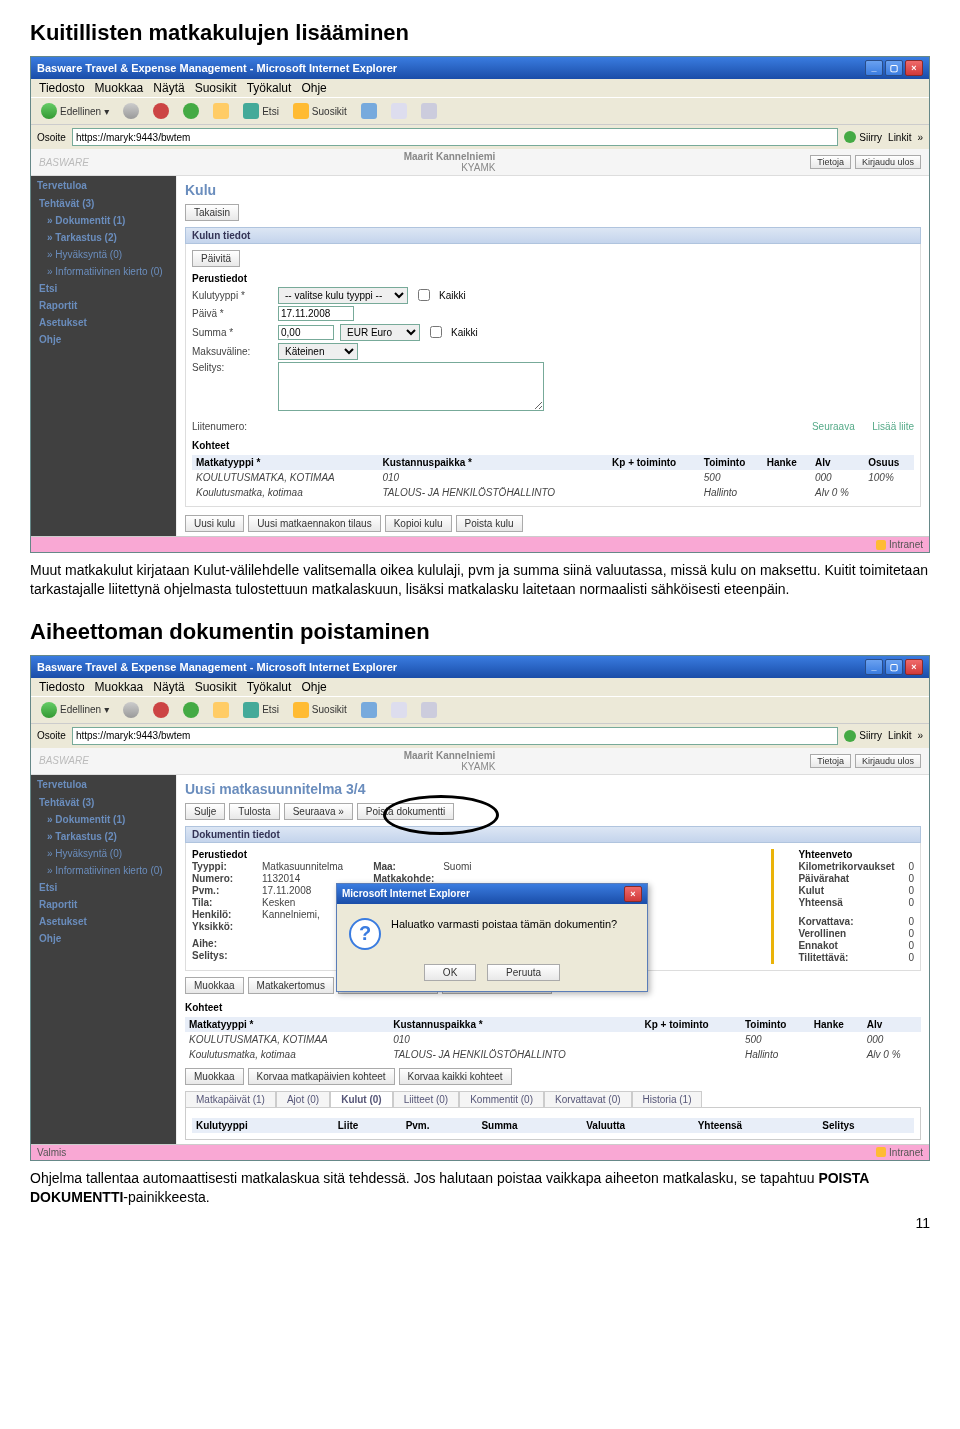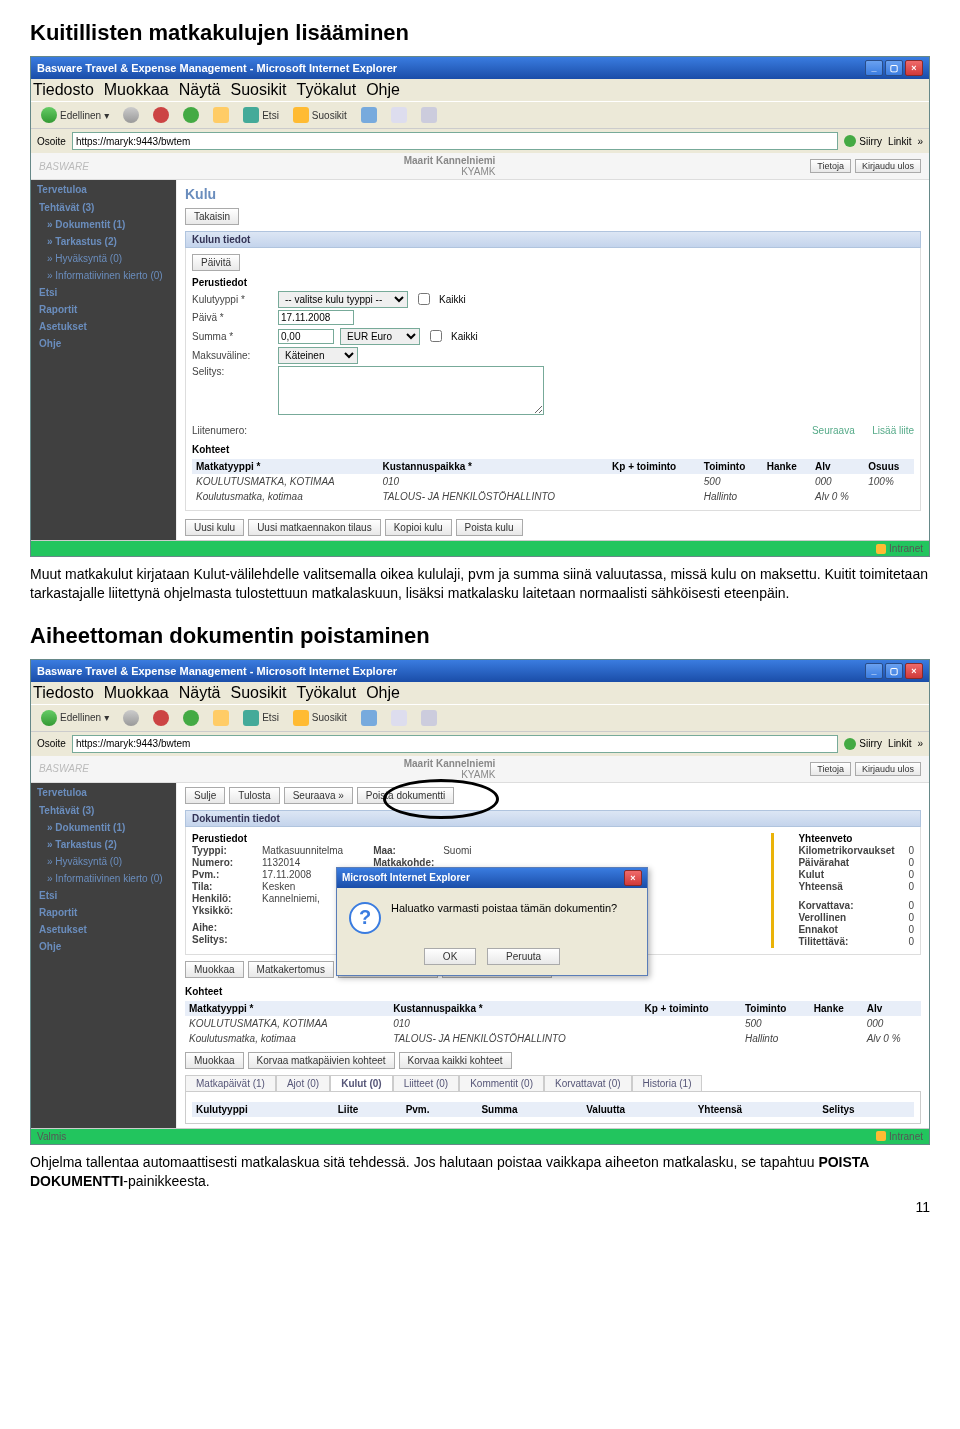--- a/index.html
+++ b/index.html
@@ -8,21 +8,21 @@
 p.body{font-size:14px;line-height:1.35;margin:8px 0;color:#000}
 p.body b{font-weight:bold}
 .pagenum{text-align:right;font-size:14px;margin-top:8px}
 
 
 .xpwin{border:1px solid #688;background:#fff;font-size:10px;margin-bottom:4px}
 .titlebar{background:linear-gradient(#3a7ce0,#1a4da8);color:#fff;padding:3px 6px;display:flex;align-items:center;justify-content:space-between;font-weight:bold;font-size:11px}
 .titlebar .winbtns{display:flex;gap:2px}
 .titlebar .wb{width:16px;height:14px;background:linear-gradient(#6aa1f0,#3a7ce0);border:1px solid #2a4d88;border-radius:2px;display:flex;align-items:center;justify-content:center;color:#fff;font-size:9px}
 .titlebar .wb.close{background:linear-gradient(#f06a6a,#d03a3a);border-color:#882a2a}
-.menubar{background:#ece9d8;padding:2px 2px;display:flex;gap:10px;color:#000;font-size:16px}
+.menubar{background:#ece9d8;padding:2px 8px;display:flex;gap:10px;color:#000;font-size:12px}
 .toolbar{background:#ece9d8;padding:4px 6px;display:flex;gap:6px;align-items:center;border-top:1px solid #fff;border-bottom:1px solid #ccc}
 .tbtn{display:flex;align-items:center;gap:3px;padding:1px 4px;font-size:10px;color:#333}
 .tico{width:16px;height:16px;border-radius:3px;display:inline-block;background:#7a7}
 .tico.back{background:linear-gradient(#6c6,#393);border-radius:50%}
 .tico.stop{background:#c44;border-radius:50%}
 .tico.ref{background:#4a4;border-radius:50%}
 .tico.home{background:#fc6}
 .tico.srch{background:#4a9}
 .tico.fav{background:#fb3}
 .tico.hist{background:#7ad}
@@ -53,21 +53,21 @@
 .sectionbody{border:1px solid #ddd;border-top:none;padding:6px}
 .frow{display:flex;align-items:center;gap:6px;margin:2px 0;font-size:10px}
 .frow label{width:80px;color:#444}
 .frow input[type=text],.frow select,.frow textarea{font-size:10px;padding:1px 2px;border:1px solid #7a9}
 .frow .ck{width:12px;height:12px}
 .tbl{width:100%;font-size:10px;border-collapse:collapse;margin-top:4px}
 .tbl th{background:#e8eef8;text-align:left;padding:2px 4px;font-weight:bold}
 .tbl td{padding:2px 4px}
 .tbl tr.it td{font-style:italic;color:#444}
 .link{color:#5a8;text-decoration:none;font-size:10px}
-.statusbar{background:#22c55e;border-top:1px solid #ccc;padding:2px 6px;display:flex;justify-content:space-between;font-size:10px;color:#555}
+.statusbar{background:#f9a8d4;border-top:1px solid #ccc;padding:2px 6px;display:flex;justify-content:space-between;font-size:10px;color:#555}
 .statusbar .zone{display:flex;align-items:center;gap:3px}
 .lockico{width:10px;height:10px;background:#fb3;border-radius:2px;display:inline-block}
 
 
 .dialog{position:relative}
 .dlgwin{position:absolute;top:40px;left:150px;width:310px;background:#ece9d8;border:1px solid #5a7db8;box-shadow:2px 2px 6px rgba(0,0,0,.3)}
 .dlgwin .titlebar{font-size:10px;padding:2px 5px}
 .dlgbody{padding:14px 12px;display:flex;gap:10px;align-items:flex-start;font-size:11px}
 .qmark{width:28px;height:28px;border-radius:50%;background:#fff;border:2px solid #3a7ce0;color:#3a7ce0;font-size:20px;font-weight:bold;display:flex;align-items:center;justify-content:center}
 .dlgbtns{text-align:center;padding:0 0 10px}
@@ -348,20 +348,21 @@
       <a class="sub b">» Tarkastus (2)</a>
       <a class="sub">» Hyväksyntä (0)</a>
       <a class="sub">» Informatiivinen kierto (0)</a>
       <a class="b">Etsi</a>
       <a class="b">Raportit</a>
       <a class="b">Asetukset</a>
       <a class="b">Ohje</a>
     </div>
 
     <div class="main dialog">
+      <div class="pane-title">Uusi matkasuunnitelma 3/4</div>
       <div class="btnrow" style="position:relative">
         <button class="gb">Sulje</button>
         <button class="gb">Tulosta</button>
         <button class="gb">Seuraava »</button>
         <button class="gb">Poista dokumentti</button>
         <div class="circle" style="left:198px;top:-8px"></div>
       </div>
       <div class="sectionbar">Dokumentin tiedot</div>
       <div class="sectionbody" style="position:relative">
         <div style="display:flex;justify-content:space-between">

